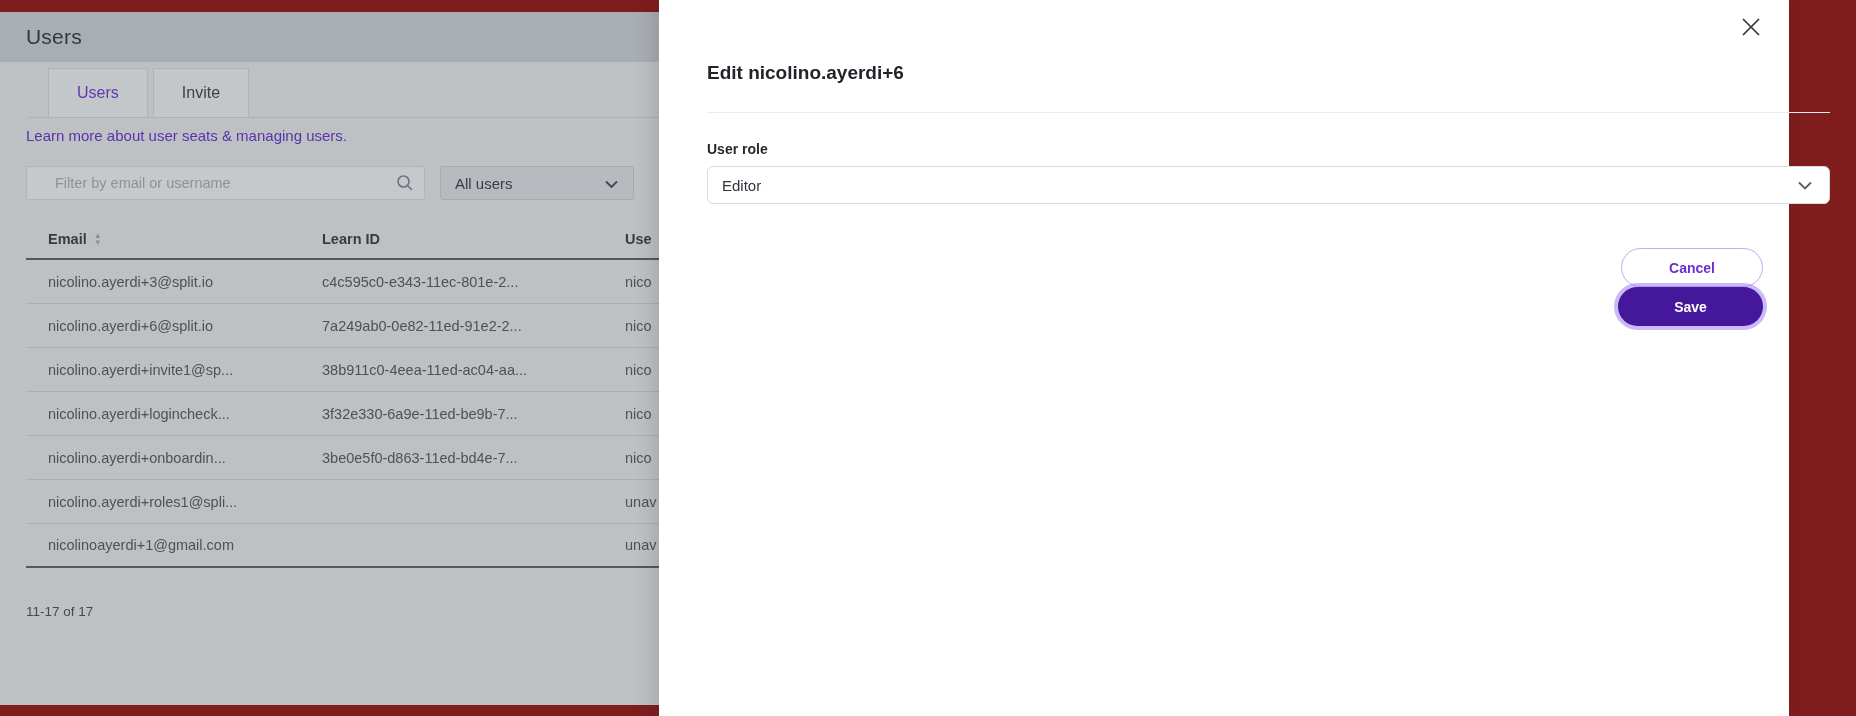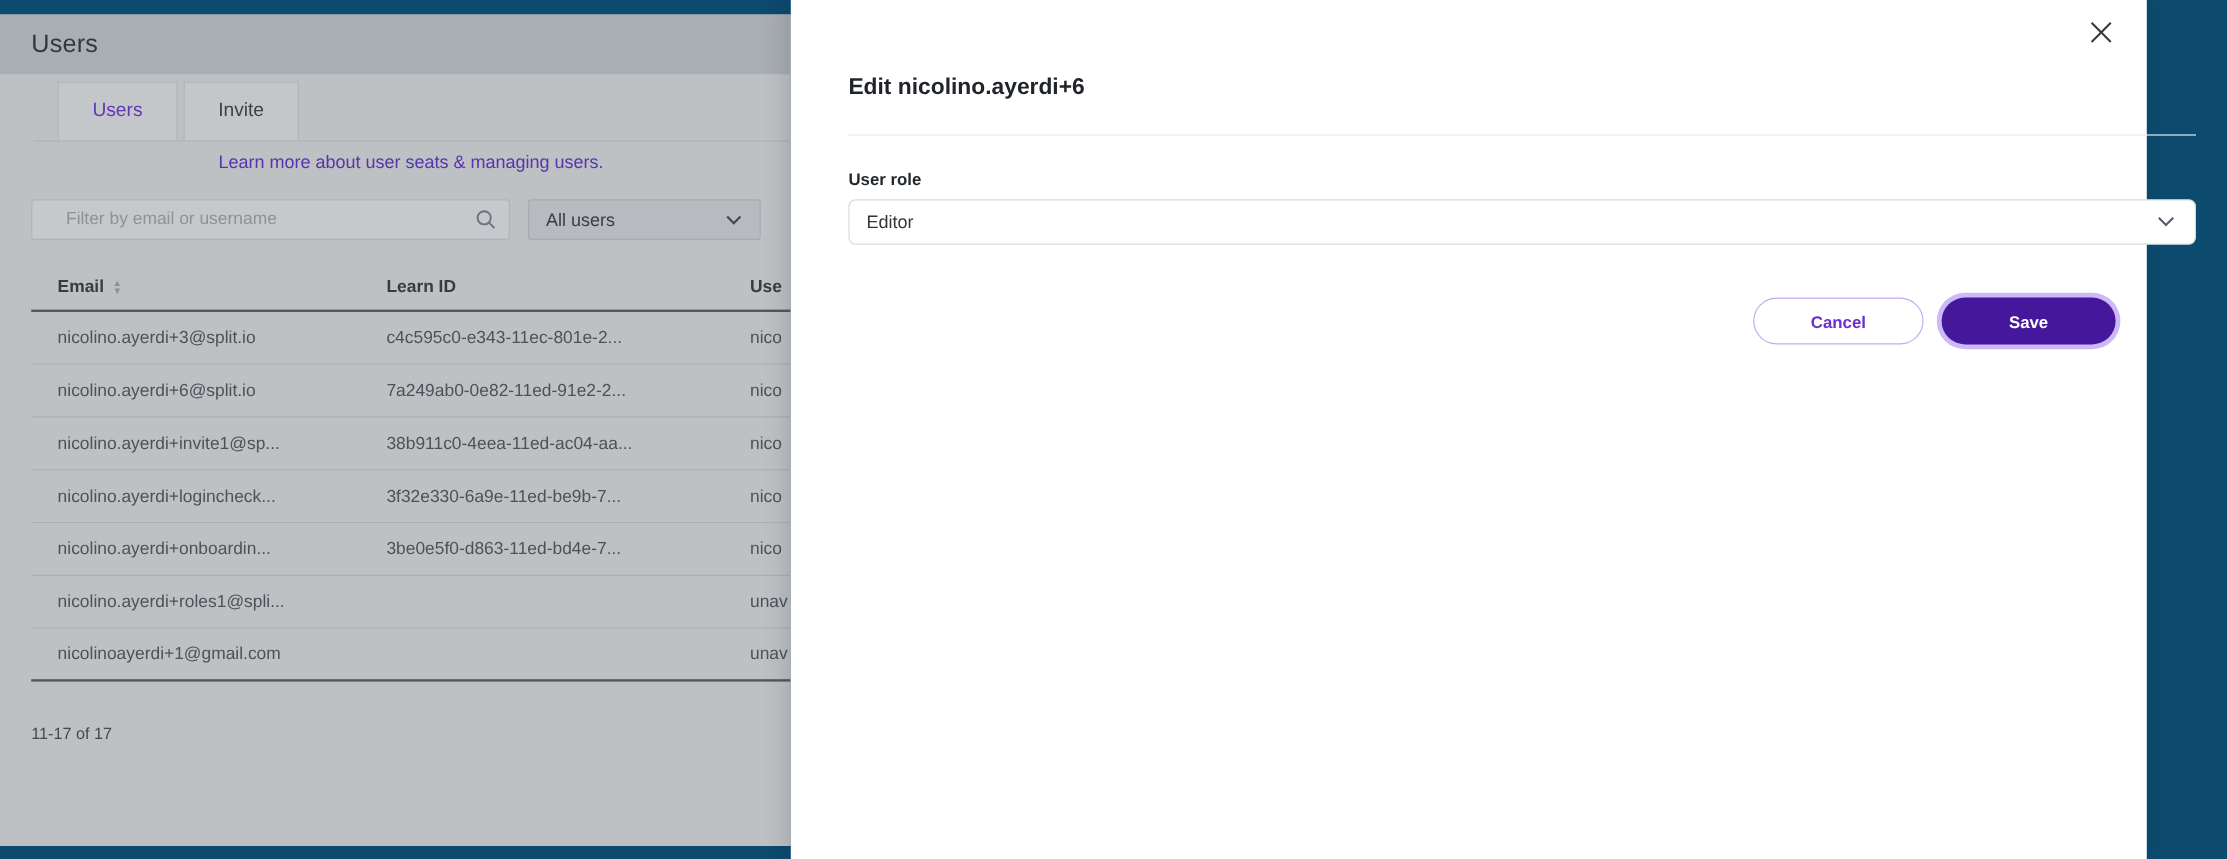--- a/index.html
+++ b/index.html
@@ -1,31 +1,31 @@
 <!DOCTYPE html>
 <html><head>
 <meta charset="utf-8">
 <style>
   * { margin:0; padding:0; box-sizing:border-box; }
   body { font-family:"Liberation Sans", sans-serif; background:#ffffff; }
-  #screen { position:relative; width:1856px; height:716px; background:#0c4a6e; overflow:hidden; }
+  #screen { position:relative; width:1856px; height:716px; background:#7f1d1d; overflow:hidden; }
 
   
   .dim-page { position:absolute; left:0; top:12px; width:659px; height:693px; background:#bec1c4; overflow:hidden; }
   .titlebar { height:50px; background:#a9aeb3; display:flex; align-items:center; padding-left:26px; }
   .page-title { font-size:21px; font-weight:500; color:#33383d; letter-spacing:.2px; }
 
   .tabbar { margin:6px 0 0 28px; display:flex; align-items:flex-end; border-bottom:1px solid #aeb2b6; height:50px; padding-left:20px; }
   .tab { height:49px; padding:0 28px; display:flex; align-items:center; font-size:16px;
          background:#c4c7ca; border:1px solid #b0b4b8; border-bottom:none; color:#3d4248; cursor:default; }
   .tab + .tab { margin-left:5px; }
   .tab.active { color:#6236b2; font-weight:500; }
 
   .desc { margin:16px 0 0 26px; font-size:15px; color:#70767c; white-space:nowrap; overflow:hidden; }
-  .learn-link { margin:9px 0 0 26px; font-size:15px; color:#5733ad; white-space:nowrap; text-decoration:none; display:block;text-align:center; }
+  .learn-link { margin:9px 0 0 26px; font-size:15px; color:#5733ad; white-space:nowrap; text-decoration:none; display:block; }
 
   .controls { margin:22px 0 0 26px; display:flex; align-items:center; }
   .filter-wrap { position:relative; width:399px; height:34px; }
   .filter-input { width:100%; height:100%; background:#c6c9cc; border:1px solid #b0b4b8; border-radius:3px;
                   padding:0 38px 0 28px; font-size:14.5px; color:#3d4248; font-family:"Liberation Sans", sans-serif; }
   .filter-input::placeholder { color:#8d9298; }
   .search-ic { position:absolute; right:10px; top:7px; }
   .type-select { margin-left:15px; width:194px; height:34px; background:#b7bbbf; border:1px solid #a7abaf; border-radius:3px;
                  display:flex; align-items:center; justify-content:space-between; padding:0 14px 0 14px; font-size:15px; color:#373d44; cursor:default; }
 
@@ -46,21 +46,21 @@
   .panel { position:absolute; left:659px; top:0; width:1130px; height:716px; background:#ffffff;
            box-shadow:-6px 0 18px rgba(20,20,30,0.14); }
   .close-btn { position:absolute; top:12px; right:22px; width:32px; height:32px; display:flex; align-items:center;
                justify-content:center; background:transparent; border:none; cursor:pointer; }
   .panel-title { position:absolute; left:48px; top:62px; font-size:19px; font-weight:bold; color:#212529; }
   .panel-divider { position:absolute; left:48px; top:112px; width:1123px; height:1px; background:#ececee; }
   .role-label { position:absolute; left:48px; top:141px; font-size:14px; font-weight:bold; color:#24292e; }
   .role-select { position:absolute; left:48px; top:166px; width:1123px; height:38px; border:1px solid #d8dbde; border-radius:6px;
                  background:#ffffff; display:flex; align-items:center; justify-content:space-between;
                  padding:0 16px 0 14px; font-size:15px; color:#2f353b; cursor:pointer; }
-  .btn-row { position:absolute; top:248px; right:26px; display:flex; align-items:flex-end; }
+  .btn-row { position:absolute; top:248px; right:26px; display:flex; align-items:flex-end;flex-direction:column; }
   .btn { height:39px; border-radius:20px; font-size:14px; font-weight:bold; font-family:"Liberation Sans", sans-serif; cursor:pointer; }
   .btn-cancel { width:142px; background:#ffffff; border:1px solid #c7a9f2; color:#6b2fd0; }
   .btn-save { width:145px; margin-left:15px; background:#45189b; border:none; color:#ffffff;
               box-shadow:0 0 0 4px rgba(162,127,240,0.55); }
 </style>
 </head>
 <body>
 
 <div id="screen">
 

